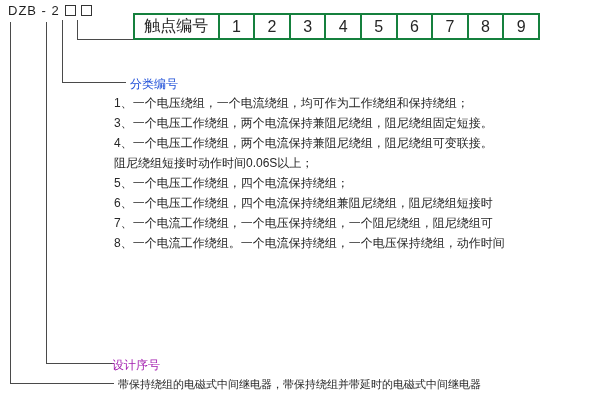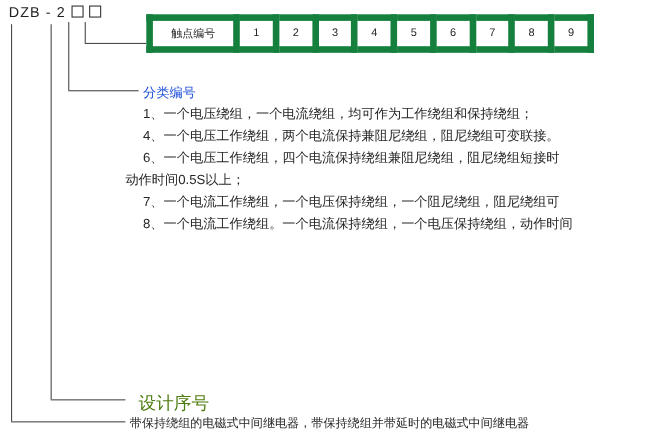--- a/index.html
+++ b/index.html
@@ -26,43 +26,43 @@
   
   .v{position:absolute;width:1px;background:#4a4a4a;}
   .h{position:absolute;height:1px;background:#4a4a4a;}
 
   
   .contact-table{
     position:absolute;left:133px;top:13px;
     border-collapse:collapse;table-layout:fixed;
   }
   .contact-table td{
-    border:6px solid #15803d;
-    font-size:10px;color:#262626;
+    border:2px solid #15803d;
+    font-size:16px;color:#262626;
     text-align:center;vertical-align:middle;
     height:23px;padding:0;
   }
   .contact-table td.rowlabel{width:100px;}
   .contact-table td.val{width:40px;}
 
   
   .class-title{
     position:absolute;left:130px;top:76px;
     font-size:12px;color:#1d4ed8;white-space:nowrap;
   }
   .class-list{
     position:absolute;left:114px;top:93px;width:420px;
     font-size:12px;line-height:20px;color:#262626;
   }
   .class-list .line{height:20px;white-space:nowrap;}
-  .class-list .line.first{margin-left:16px;}
+  .class-list .line.first{}
 
   .design-serial{
-    position:absolute;left:126px;top:357px;
-    font-size:16px;color:#4d7c0f;white-space:nowrap;
+    position:absolute;left:112px;top:357px;
+    font-size:12px;color:#a21caf;white-space:nowrap;
   }
   .footer-label{
     position:absolute;left:118px;top:377px;
     font-size:11px;color:#262626;white-space:nowrap;
   }
 </style>
 </head>
 <body>
 
 <div class="page">
@@ -98,23 +98,25 @@
           <td class="val">7</td>
           <td class="val">8</td>
           <td class="val">9</td>
         </tr>
   </tbody>
     </table>
 
   <div class="class-title">分类编号</div>
   <div class="class-list">
       <div class="line first">1、一个电压绕组，一个电流绕组，均可作为工作绕组和保持绕组；</div>
+      <div class="line first">3、一个电压工作绕组，两个电流保持兼阻尼绕组，阻尼绕组固定短接。</div>
       <div class="line first">4、一个电压工作绕组，两个电流保持兼阻尼绕组，阻尼绕组可变联接。</div>
+      <div class="line">阻尼绕组短接时动作时间0.06S以上；</div>
+      <div class="line first">5、一个电压工作绕组，四个电流保持绕组；</div>
       <div class="line first">6、一个电压工作绕组，四个电流保持绕组兼阻尼绕组，阻尼绕组短接时</div>
-      <div class="line">动作时间0.5S以上；</div>
       <div class="line first">7、一个电流工作绕组，一个电压保持绕组，一个阻尼绕组，阻尼绕组可</div>
       <div class="line first">8、一个电流工作绕组。一个电流保持绕组，一个电压保持绕组，动作时间</div>
     </div>
 
   <div class="design-serial">设计序号</div>
 
   <div class="footer-label">带保持绕组的电磁式中间继电器，带保持绕组并带延时的电磁式中间继电器</div>
 
 </div>
 

